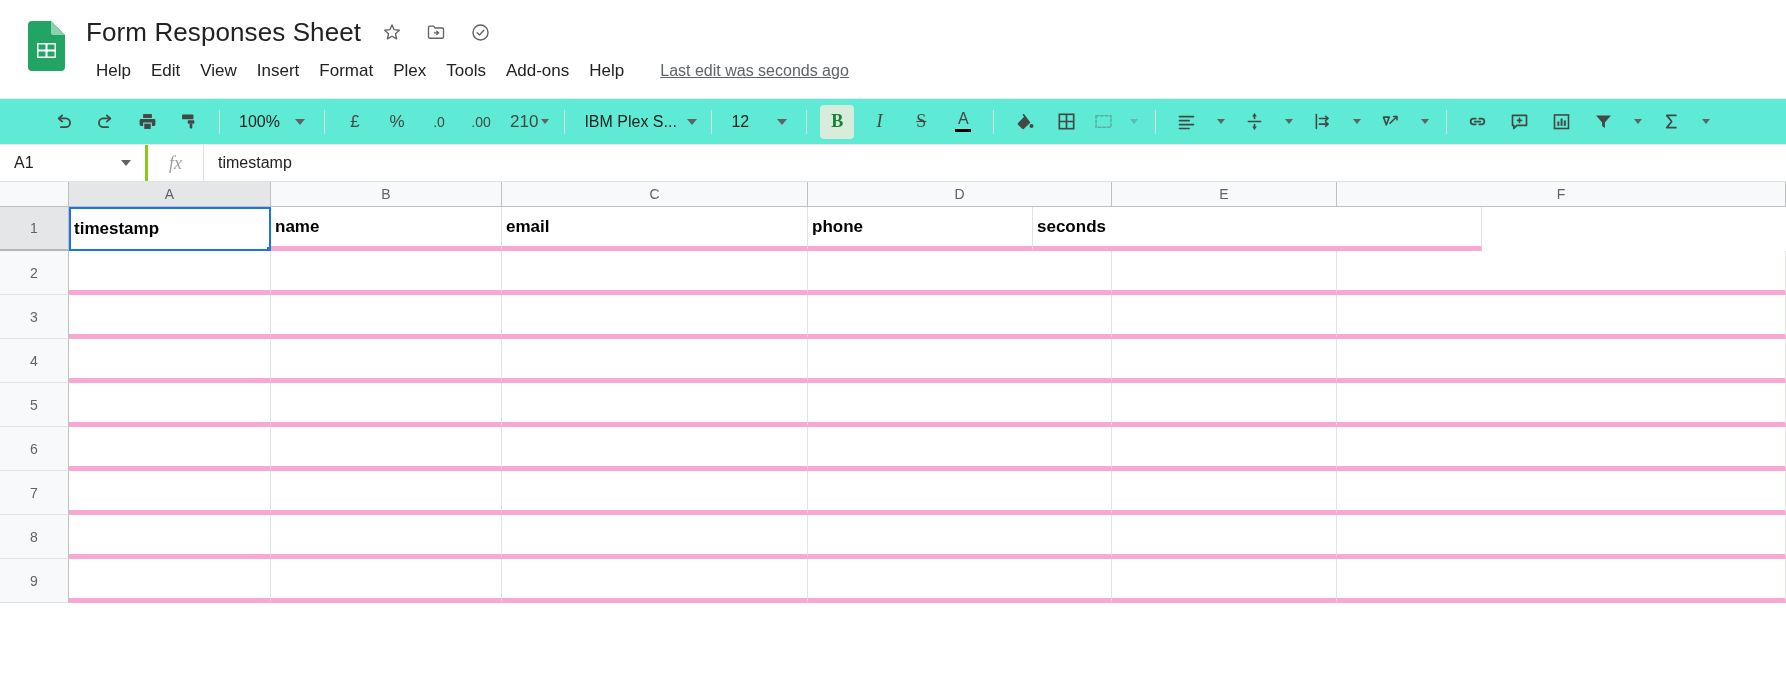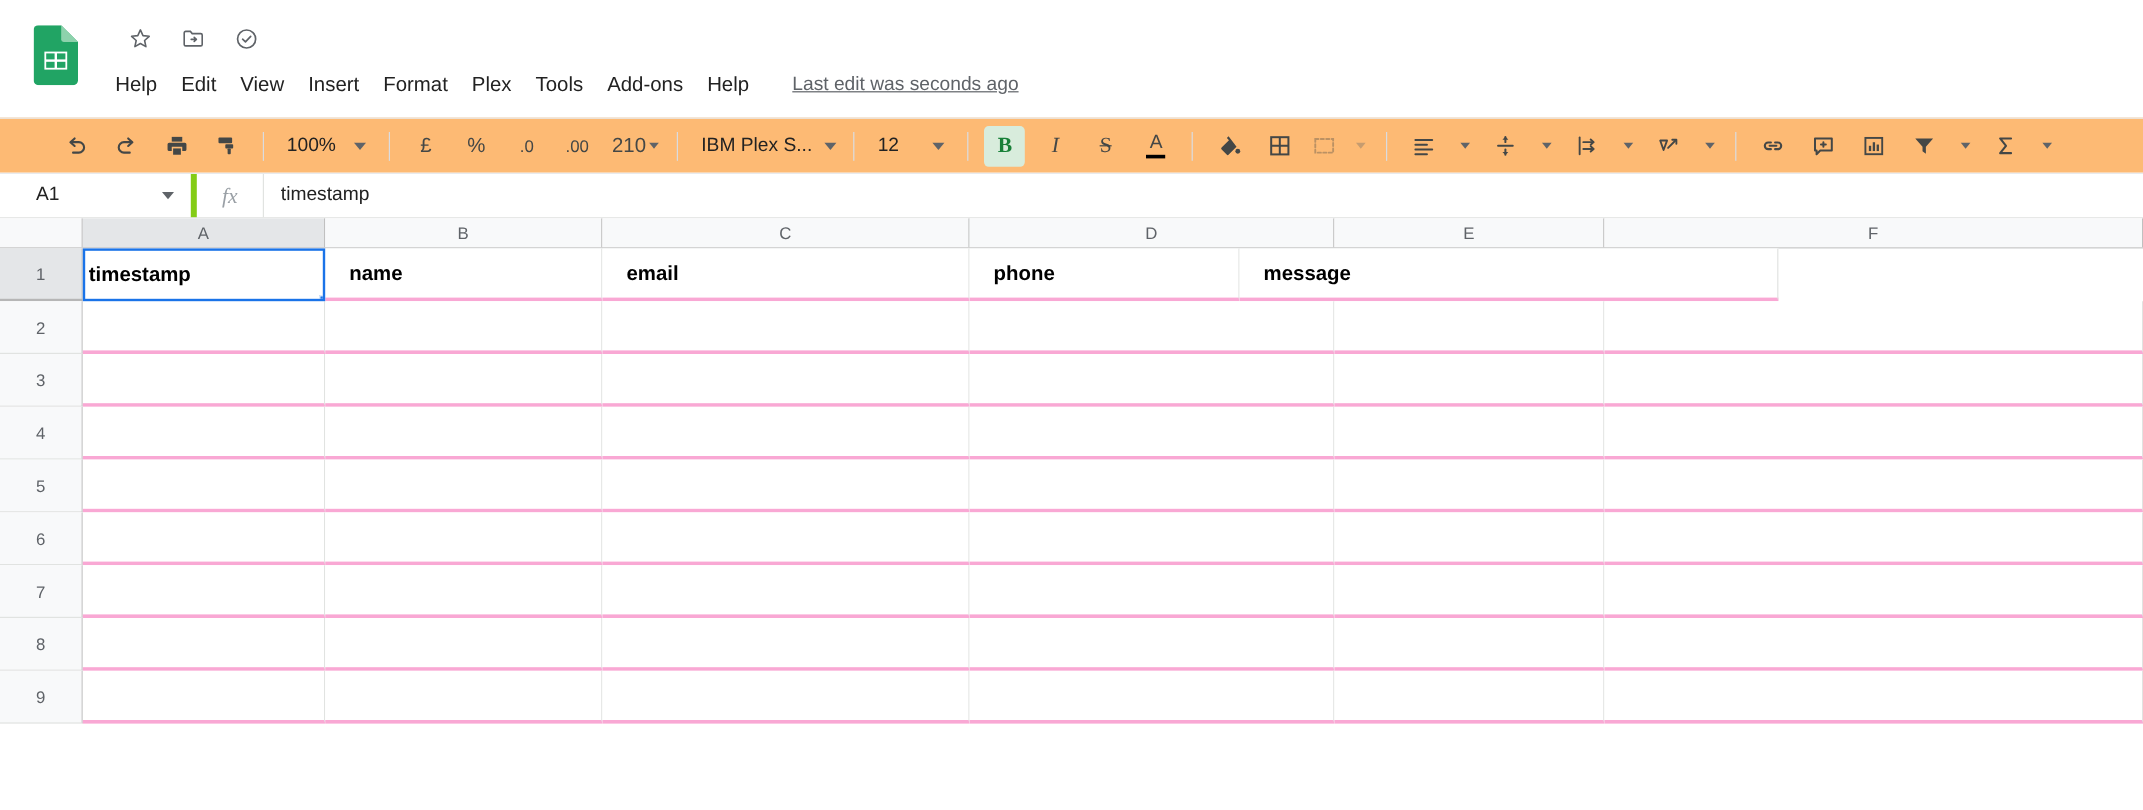--- a/index.html
+++ b/index.html
@@ -61,21 +61,21 @@
     white-space: nowrap;
   }
 
   
   .toolbar {
     height: 46px;
     display: flex;
     align-items: center;
     padding-left: 42px;
     border-top: 1px solid #e8eaed;
-    background: #fdba74;
+    background: #5eead4;
   }
   .tb-btn {
     height: 34px; min-width: 34px;
     display: flex; align-items: center; justify-content: center;
     border-radius: 4px;
     cursor: pointer;
     margin: 0 4px;
     color: #444746;
   }
   .tb-btn.active { background: #d8ecdc; }
@@ -130,23 +130,22 @@
     align-items: stretch;
     border-top: 1px solid #e8eaed;
     border-bottom: 1px solid #e1e3e1;
     background: #ffffff;
   }
   .name-box {
     width: 148px;
     display: flex; align-items: center;
     justify-content: space-between;
     padding: 0 10px 0 14px;
-    border-right: 5px solid #84cc16;
+    border-right: 3px solid #84cc16;
     cursor: text;
-    margin-left: 16px;
   }
   .name-box .nb-val { font-size: 16px; color: #222222; }
   .fx-cell {
     width: 56px;
     display: flex; align-items: center; justify-content: center;
     border-right: 1px solid #e1e3e1;
     font-family: "Liberation Serif", serif;
     font-style: italic;
     font-size: 18px;
     color: #9aa0a6;
@@ -192,23 +191,23 @@
     border-bottom: 1px solid #e1e3e1;
     display: flex; align-items: center; justify-content: center;
     font-size: 14px;
     color: #5f6368;
     cursor: pointer;
     user-select: none;
   }
   .row-head.selected { background: #e4e6e8; border-bottom: 2px solid #b6b6b6; }
   .cell {
     border-right: 1px solid #e1e3e1;
-    border-bottom: 3px solid #f9a8d4;
+    border-bottom: 5px solid #f9a8d4;
     display: flex; align-items: center;
-    padding-left: 20px;
+    padding-left: 4px;
     font-size: 17px;
     color: #000000;
     background: #ffffff;
     overflow: hidden;
     white-space: nowrap;
     cursor: cell;
   }
   .cell.hdr { font-weight: 700; }
   .cell.selected {
     border: 2px solid #1a73e8;
@@ -238,20 +237,21 @@
         <rect x="10.5" y="23.5" width="7" height="5" fill="#21a464"></rect>
         <rect x="19.5" y="23.5" width="7" height="5" fill="#21a464"></rect>
         <rect x="10.5" y="30.5" width="7" height="5" fill="#21a464"></rect>
         <rect x="19.5" y="30.5" width="7" height="5" fill="#21a464"></rect>
       </svg>
     </div>
   </div>
 
   <div class="head-right">
     <div class="title-row">
+      <div class="doc-title">Form Responses Sheet</div>
 
       <div class="title-icon">
         <svg width="20" height="20" viewBox="0 0 24 24" fill="none" stroke="#5f6368" stroke-width="1.6">
           <path d="M12 3.5 L14.6 9.2 L20.8 9.9 L16.2 14.1 L17.5 20.2 L12 17.1 L6.5 20.2 L7.8 14.1 L3.2 9.9 L9.4 9.2 Z" stroke-linejoin="round"></path>
         </svg>
       </div>
 
       <div class="title-icon">
         <svg width="20" height="20" viewBox="0 0 24 24" fill="none" stroke="#5f6368" stroke-width="1.6">
           <path d="M3 6.5 A1.5 1.5 0 0 1 4.5 5 H9.2 L11 7.2 H19.5 A1.5 1.5 0 0 1 21 8.7 V18 A1.5 1.5 0 0 1 19.5 19.5 H4.5 A1.5 1.5 0 0 1 3 18 Z"></path>
@@ -511,21 +511,21 @@
   </div>
 
   <div class="grid-body">
 
     <div class="grid-row">
       <div class="row-head selected">1</div>
       <div class="cell hdr selected" style="width:202px;min-width:202px;">timestamp<span class="fill-handle"></span></div>
       <div class="cell hdr" style="width:231px;min-width:231px;">name</div>
       <div class="cell hdr" style="width:306px;min-width:306px;">email</div>
       <div class="cell hdr" style="width:225px;min-width:225px;">phone</div>
-      <div class="cell hdr" style="width:449px;min-width:449px;">message</div>
+      <div class="cell hdr" style="width:449px;min-width:449px;">seconds</div>
     </div>
 
     <div class="grid-row">
       <div class="row-head">2</div>
       <div class="cell" style="width:202px;min-width:202px;"></div>
       <div class="cell" style="width:231px;min-width:231px;"></div>
       <div class="cell" style="width:306px;min-width:306px;"></div>
       <div class="cell" style="width:304px;min-width:304px;"></div>
       <div class="cell" style="width:225px;min-width:225px;"></div>
       <div class="cell" style="width:449px;min-width:449px;"></div>

